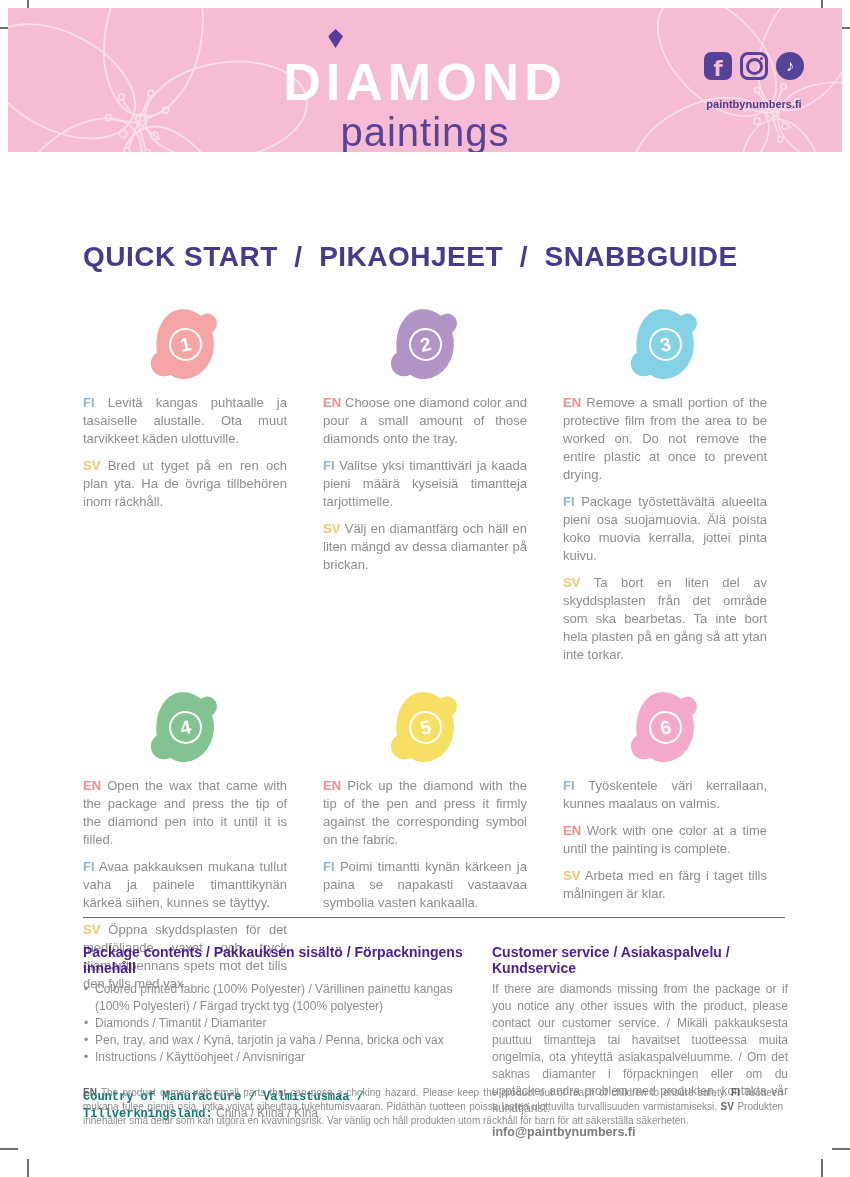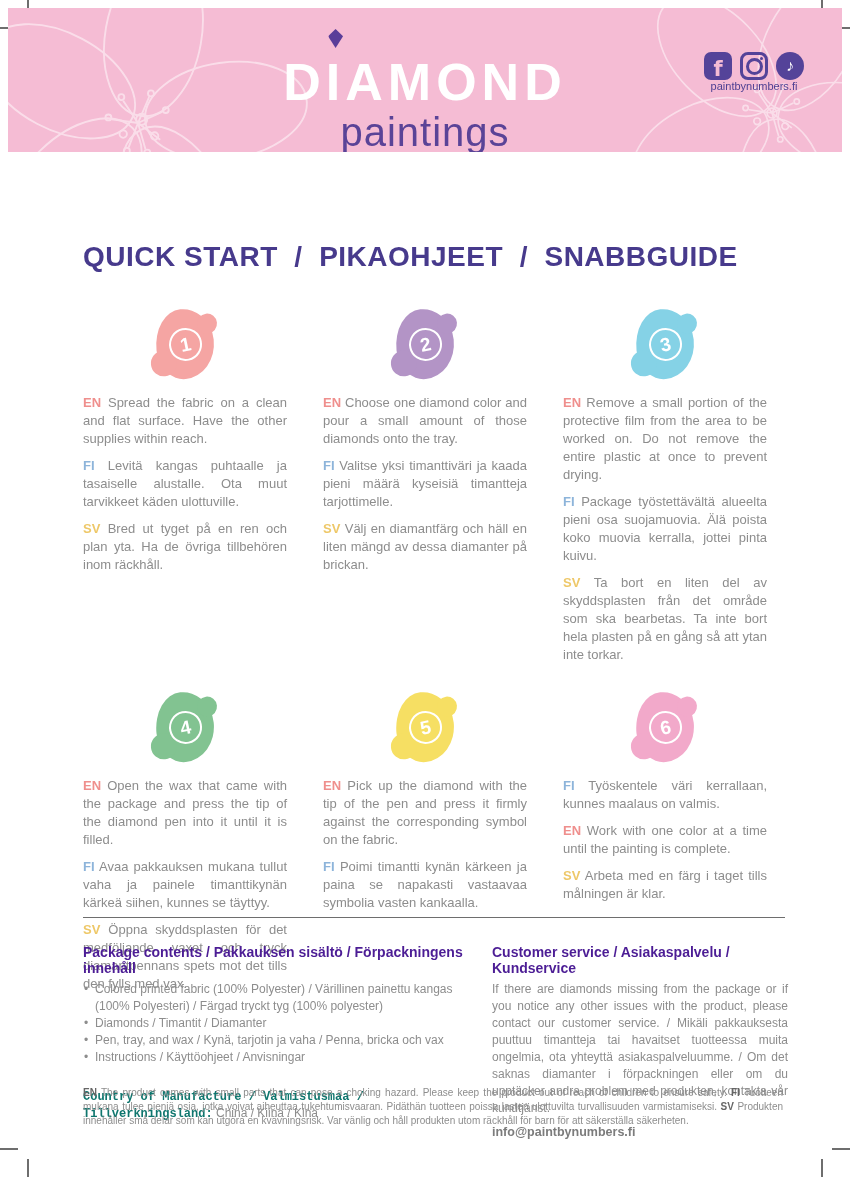--- a/index.html
+++ b/index.html
@@ -36,21 +36,21 @@
   .social { position:absolute; right:38px; top:44px; text-align:center; }
   .social-icons { display:flex; gap:8px; justify-content:center; align-items:center; }
   .sicon { width:28px; height:28px; display:flex; align-items:center; justify-content:center; }
   .fb { background:#544399; border-radius:7px; color:#f5bcd4; font-weight:bold; font-size:21px;
         font-family:"DejaVu Sans",sans-serif; padding-top:6px; overflow:hidden; }
   .ig { border:3px solid #544399; border-radius:8px; position:relative; }
   .ig::before { content:""; width:11px; height:11px; border:3px solid #544399; border-radius:50%; }
   .ig::after { content:""; position:absolute; right:2px; top:2px; width:3px; height:3px;
                background:#544399; border-radius:50%; }
   .tt { background:#544399; border-radius:50%; color:#fff; font-size:16px; font-weight:bold; }
-  .social-site { margin-top:0; font-size:11px; font-weight:normal; color:#4d3f92; }
+  .social-site { margin-top:18px; font-size:11px; font-weight:bold; color:#4d3f92; }
 
   
   .title { position:absolute; left:83px; top:241px; font-size:28px; font-weight:bold;
            color:#473a8c; letter-spacing:0.5px; white-space:pre-wrap; }
 
   
   .steps-grid { position:absolute; left:83px; top:300px; width:684px;
                 display:grid; grid-template-columns:repeat(3,204px); column-gap:36px; row-gap:10px; }
   .icon-wrap { height:88px; display:flex; align-items:center; justify-content:center; }
   .blob { width:58px; height:70px; position:relative;
@@ -162,21 +162,20 @@
   <h1 class="title">QUICK START  /  PIKAOHJEET  /  SNABBGUIDE</h1>
 
   <div class="steps-grid">
 
     <div class="step">
       <div class="icon-wrap">
           <div class="blob" style="background: rgb(245, 165, 163);">
             <span class="num-ring">1</span>
           </div>
         </div>
-      <p><span class="lab lab-en">EN</span> <span>Spread the fabric on a clean and flat surface. Have the other supplies within reach.</span></p>
       <p><span class="lab lab-fi">FI</span> <span>Levitä kangas puhtaalle ja tasaiselle alustalle. Ota muut tarvikkeet käden ulottuville.</span></p>
       <p><span class="lab lab-sv">SV</span> <span>Bred ut tyget på en ren och plan yta. Ha de övriga tillbehören inom räckhåll.</span></p>
     </div>
 
     <div class="step">
       <div class="icon-wrap">
           <div class="blob" style="background: rgb(179, 148, 198);">
             <span class="num-ring">2</span>
           </div>
         </div>

